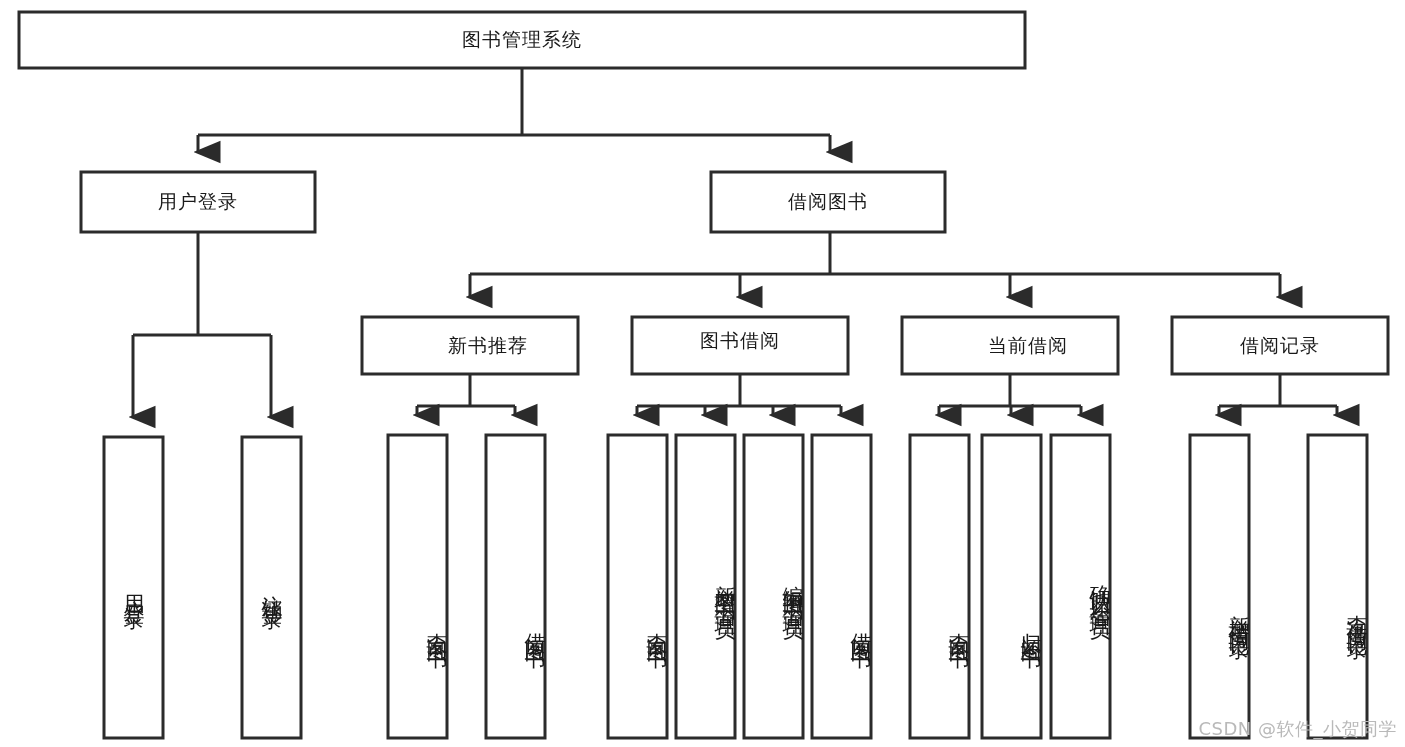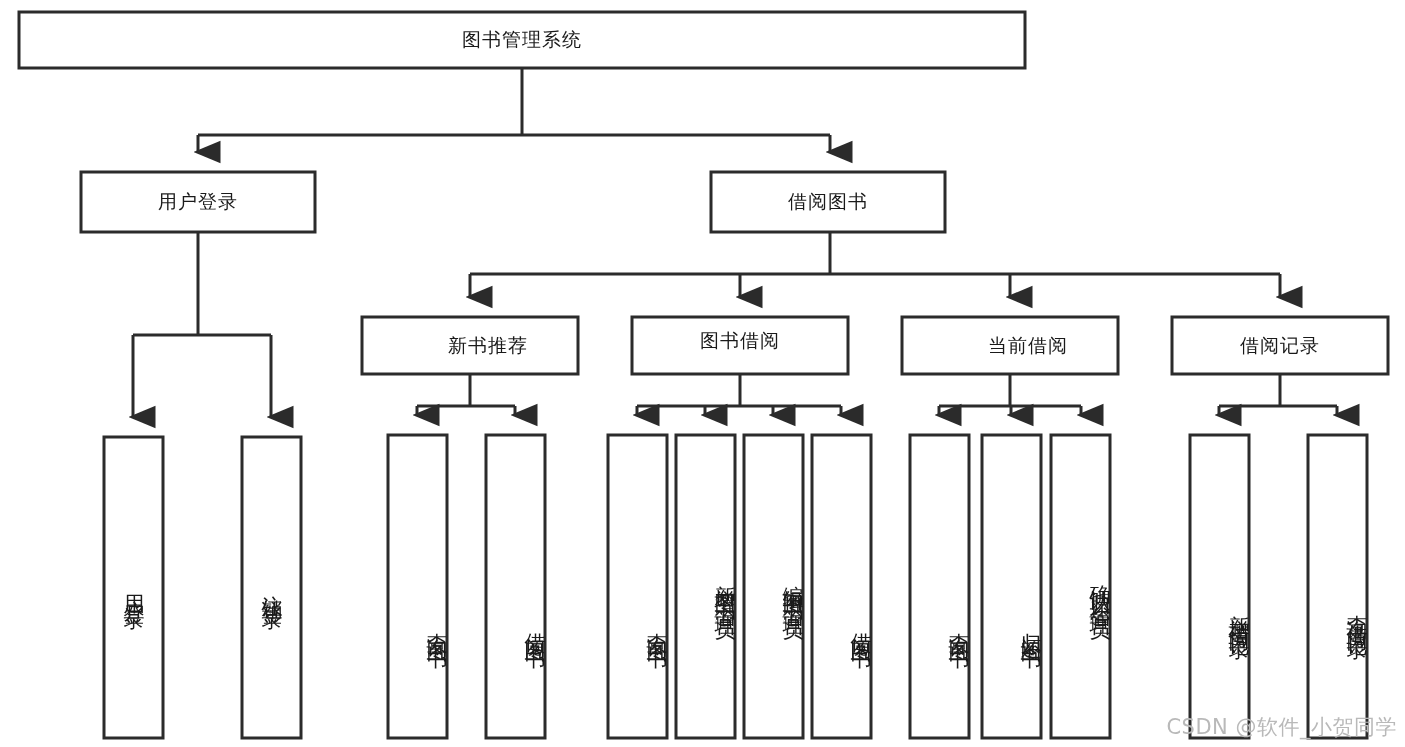--- a/index.html
+++ b/index.html
@@ -64,21 +64,21 @@
     line-height: 1;
     pointer-events: none;
   }
   .leaf-label.centered {
     align-items: center;
   }
   #watermark {
     position: absolute;
     right: 8px;
     bottom: 6px;
-    font-size: 21px;
+    font-size: 18px;
     color: #b9b9b9;
     white-space: nowrap;
     letter-spacing: 0.5px;
     margin-left: 20px;
   }
 </style>
 </head>
 <body>
 
 <div id="page">

